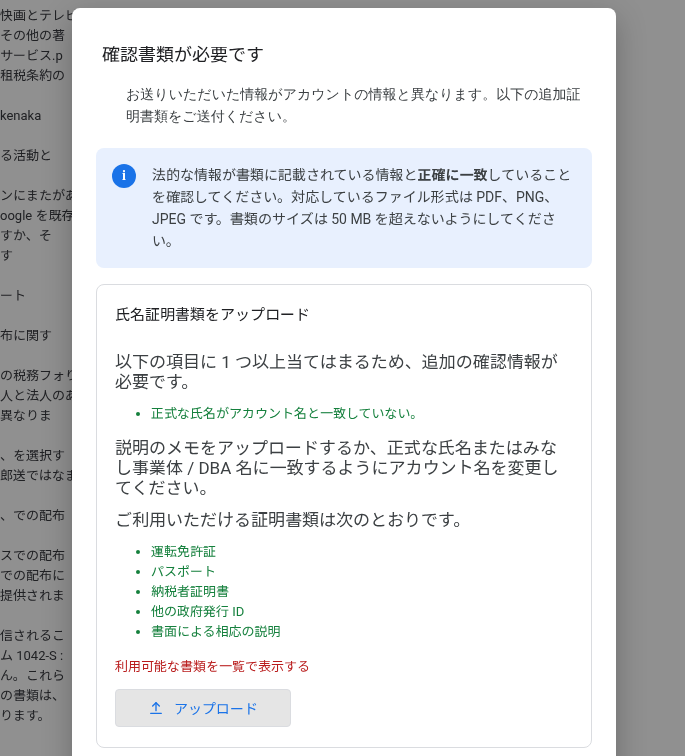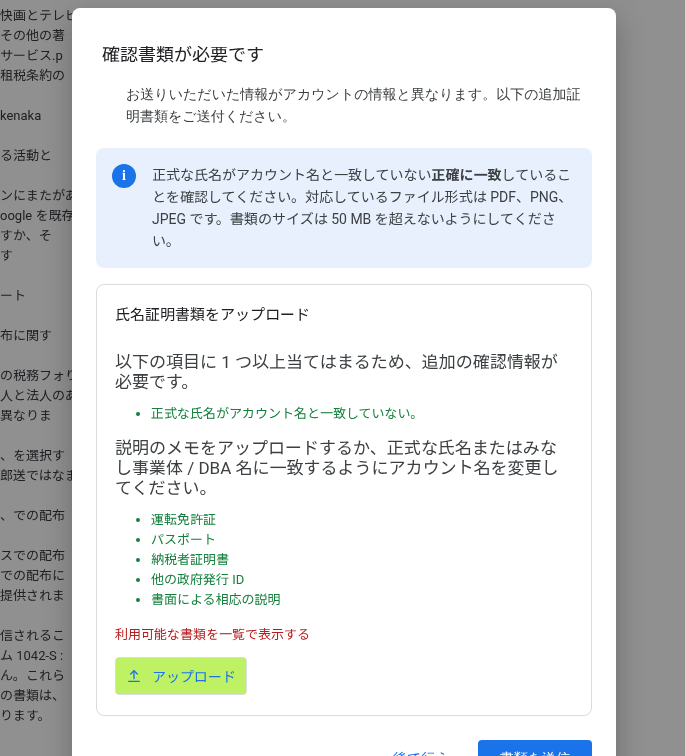--- a/index.html
+++ b/index.html
@@ -105,25 +105,25 @@
     cursor: pointer;
     display: inline-block;
     margin-bottom: 14px;
   }
   .upload-btn {
     display: inline-flex;
     align-items: center;
     gap: 10px;
     border: 1px solid #dadce0;
     border-radius: 4px;
-    padding: 8px 10px;
+    padding: 8px 32px;
     color: #1a73e8;
     font-size: 14px;
     cursor: pointer;
-    background: #bef264;
+    background: #e5e5e5;
   }
   .upload-icon { width: 16px; height: 16px; }
   .footer {
     display: flex;
     justify-content: flex-end;
     gap: 10px;
     align-items: center;
   }
   .btn-flat {
     color: #1a73e8;
@@ -186,31 +186,32 @@
     <div>ります。</div>
   </div>
 
 <div class="modal">
   <div class="title">確認書類が必要です</div>
   <div class="desc">お送りいただいた情報がアカウントの情報と異なります。以下の追加証明書類をご送付ください。</div>
 
   <div class="infobox">
     <div class="info-icon">i</div>
     <div class="info-text">
-      <span>正式な氏名がアカウント名と一致していない</span><b>正確に一致</b><span>していることを確認してください。対応しているファイル形式は PDF、PNG、JPEG です。書類のサイズは 50 MB を超えないようにしてください。</span>
+      <span>法的な情報が書類に記載されている情報と</span><b>正確に一致</b><span>していることを確認してください。対応しているファイル形式は PDF、PNG、JPEG です。書類のサイズは 50 MB を超えないようにしてください。</span>
     </div>
   </div>
 
   <div class="card">
     <div class="card-title">氏名証明書類をアップロード</div>
     <div class="card-p">以下の項目に 1 つ以上当てはまるため、追加の確認情報が必要です。</div>
     <ul id="reasons">
         <li>正式な氏名がアカウント名と一致していない。</li>
       </ul>
     <div class="card-p">説明のメモをアップロードするか、正式な氏名またはみなし事業体 / DBA 名に一致するようにアカウント名を変更してください。</div>
+    <div class="card-p">ご利用いただける証明書類は次のとおりです。</div>
     <ul id="docs">
         <li>運転免許証</li>
         <li>パスポート</li>
         <li>納税者証明書</li>
         <li>他の政府発行 ID</li>
         <li>書面による相応の説明</li>
       </ul>
     <span class="link">利用可能な書類を一覧で表示する</span>
     <div>
       <div class="upload-btn">

